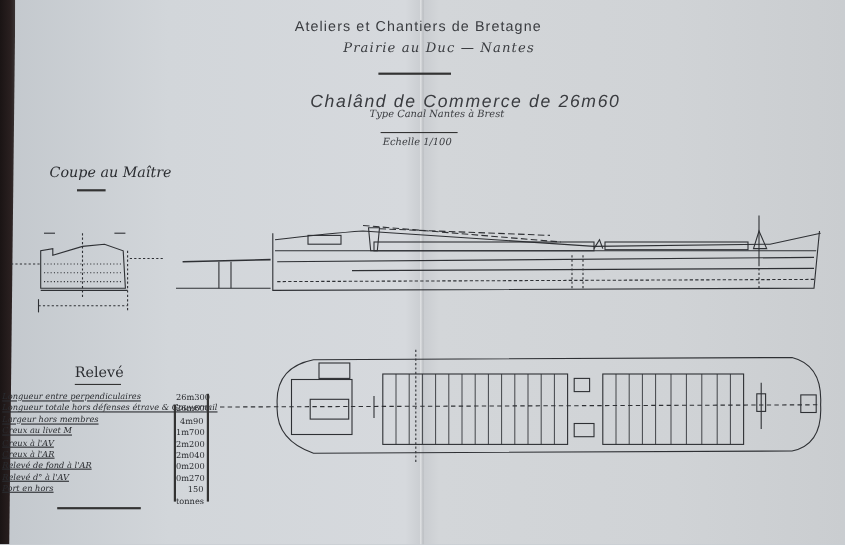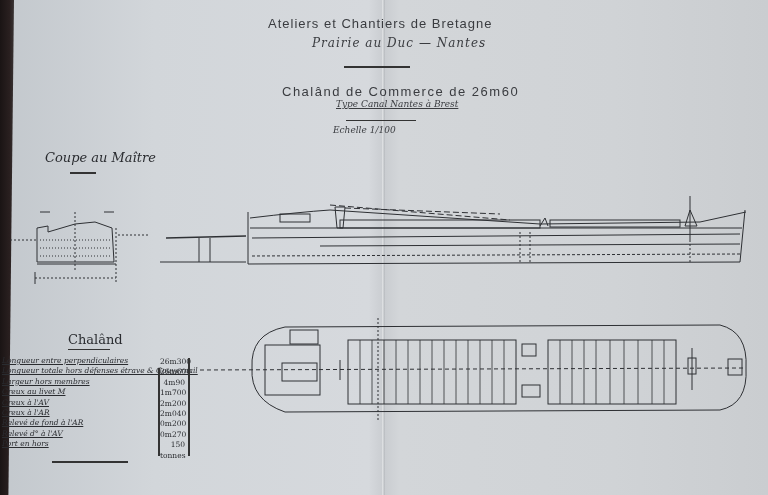--- a/index.html
+++ b/index.html
@@ -4,23 +4,23 @@
 <style>
   html,body{margin:0;padding:0;}
   body{width:768px;height:495px;overflow:hidden;background:#c9ced3;position:relative;font-family:"DejaVu Serif",serif;color:#2a2c30;}
   .sheet{position:absolute;left:0;top:0;width:768px;height:495px;
     background:linear-gradient(90deg,#c3c8cd 0%,#d2d6da 20%,#d6d9dd 48%,#c9ccd0 50%,#d3d6d9 52%,#d0d3d6 80%,#cacdd0 100%);}
   .binding{position:absolute;left:0;top:0;width:14px;height:495px;background:linear-gradient(90deg,#1a1414,#2a2020 70%,#3a3434);clip-path:polygon(0 0,100% 0,60% 100%,0 100%);}
   .fold{position:absolute;left:382px;top:0;width:3px;height:495px;background:linear-gradient(90deg,rgba(255,255,255,.5),rgba(120,125,130,.25));}
   .t{position:absolute;white-space:nowrap;}
   .title1{left:268px;top:6px;font-family:"Liberation Sans",sans-serif;font-size:13px;letter-spacing:1px;color:#3a3c40;margin-top:10px;}
   .title2{left:312px;top:36px;font-size:12px;font-style:italic;letter-spacing:1px;color:#3a3c40;}
-  .title3{left:282px;top:84px;font-family:"Liberation Sans",sans-serif;font-size:13px;letter-spacing:1.5px;color:#3a3c40;}
-  .title4{left:336px;top:99px;font-size:9px;font-style:italic;color:#3a3c40;text-decoration:underline;}
-  .title5{left:333px;top:125px;font-size:9px;font-style:italic;color:#3a3c40;}
+  .title3{left:282px;top:84px;font-family:"Liberation Sans",sans-serif;font-size:16px;letter-spacing:1.5px;color:#3a3c40;font-style:italic;}
+  .title4{left:336px;top:99px;font-size:9px;font-style:italic;color:#3a3c40;}
+  .title5{left:348px;top:125px;font-size:9px;font-style:italic;color:#3a3c40;}
   .coupe{left:45px;top:150px;font-size:13px;font-style:italic;}
   .legend-title{left:68px;top:332px;font-size:13px;}
   .leg-labels{position:absolute;left:2px;top:356px;font-size:7.5px;font-style:italic;line-height:10.4px;text-decoration:underline;}
   .leg-values{position:absolute;left:160px;top:357px;font-size:7.5px;line-height:10.4px;text-align:right;width:25px;}
   .leg-bar{position:absolute;left:188px;top:358px;width:1.5px;height:98px;background:#333;}
   .leg-bar2{position:absolute;left:158px;top:368px;width:1.5px;height:88px;background:#333;}
   .rule{position:absolute;height:1.5px;background:#333;}
   svg{position:absolute;left:0;top:0;}
 </style>
 </head>
@@ -124,21 +124,21 @@
       <rect x="522" y="385" width="18" height="12"></rect>
       <rect x="728" y="359" width="14" height="16"></rect>
       <line x1="692" y1="348" x2="692" y2="390"></line>
       <rect x="688" y="358" width="8" height="16"></rect>
       <line x1="340" y1="360" x2="340" y2="380"></line>
       <line x1="378" y1="318" x2="378" y2="420" stroke-dasharray="2 2"></line>
     </g>
   </g>
 </svg>
 
-<div class="t legend-title">Chalând</div>
+<div class="t legend-title">Relevé</div>
 <div class="rule" style="left:68px;top:349px;width:42px;height:1px;"></div>
 <div class="leg-labels">
   <div>Longueur entre perpendiculaires</div>
   <div>Longueur totale hors défenses étrave &amp; Gouvernail</div>
   <div>Largeur hors membres</div>
   <div>Creux au livet M</div>
   <div>Creux à l'AV</div>
   <div>Creux à l'AR</div>
   <div>Relevé de fond à l'AR</div>
   <div>Relevé d° à l'AV</div>

